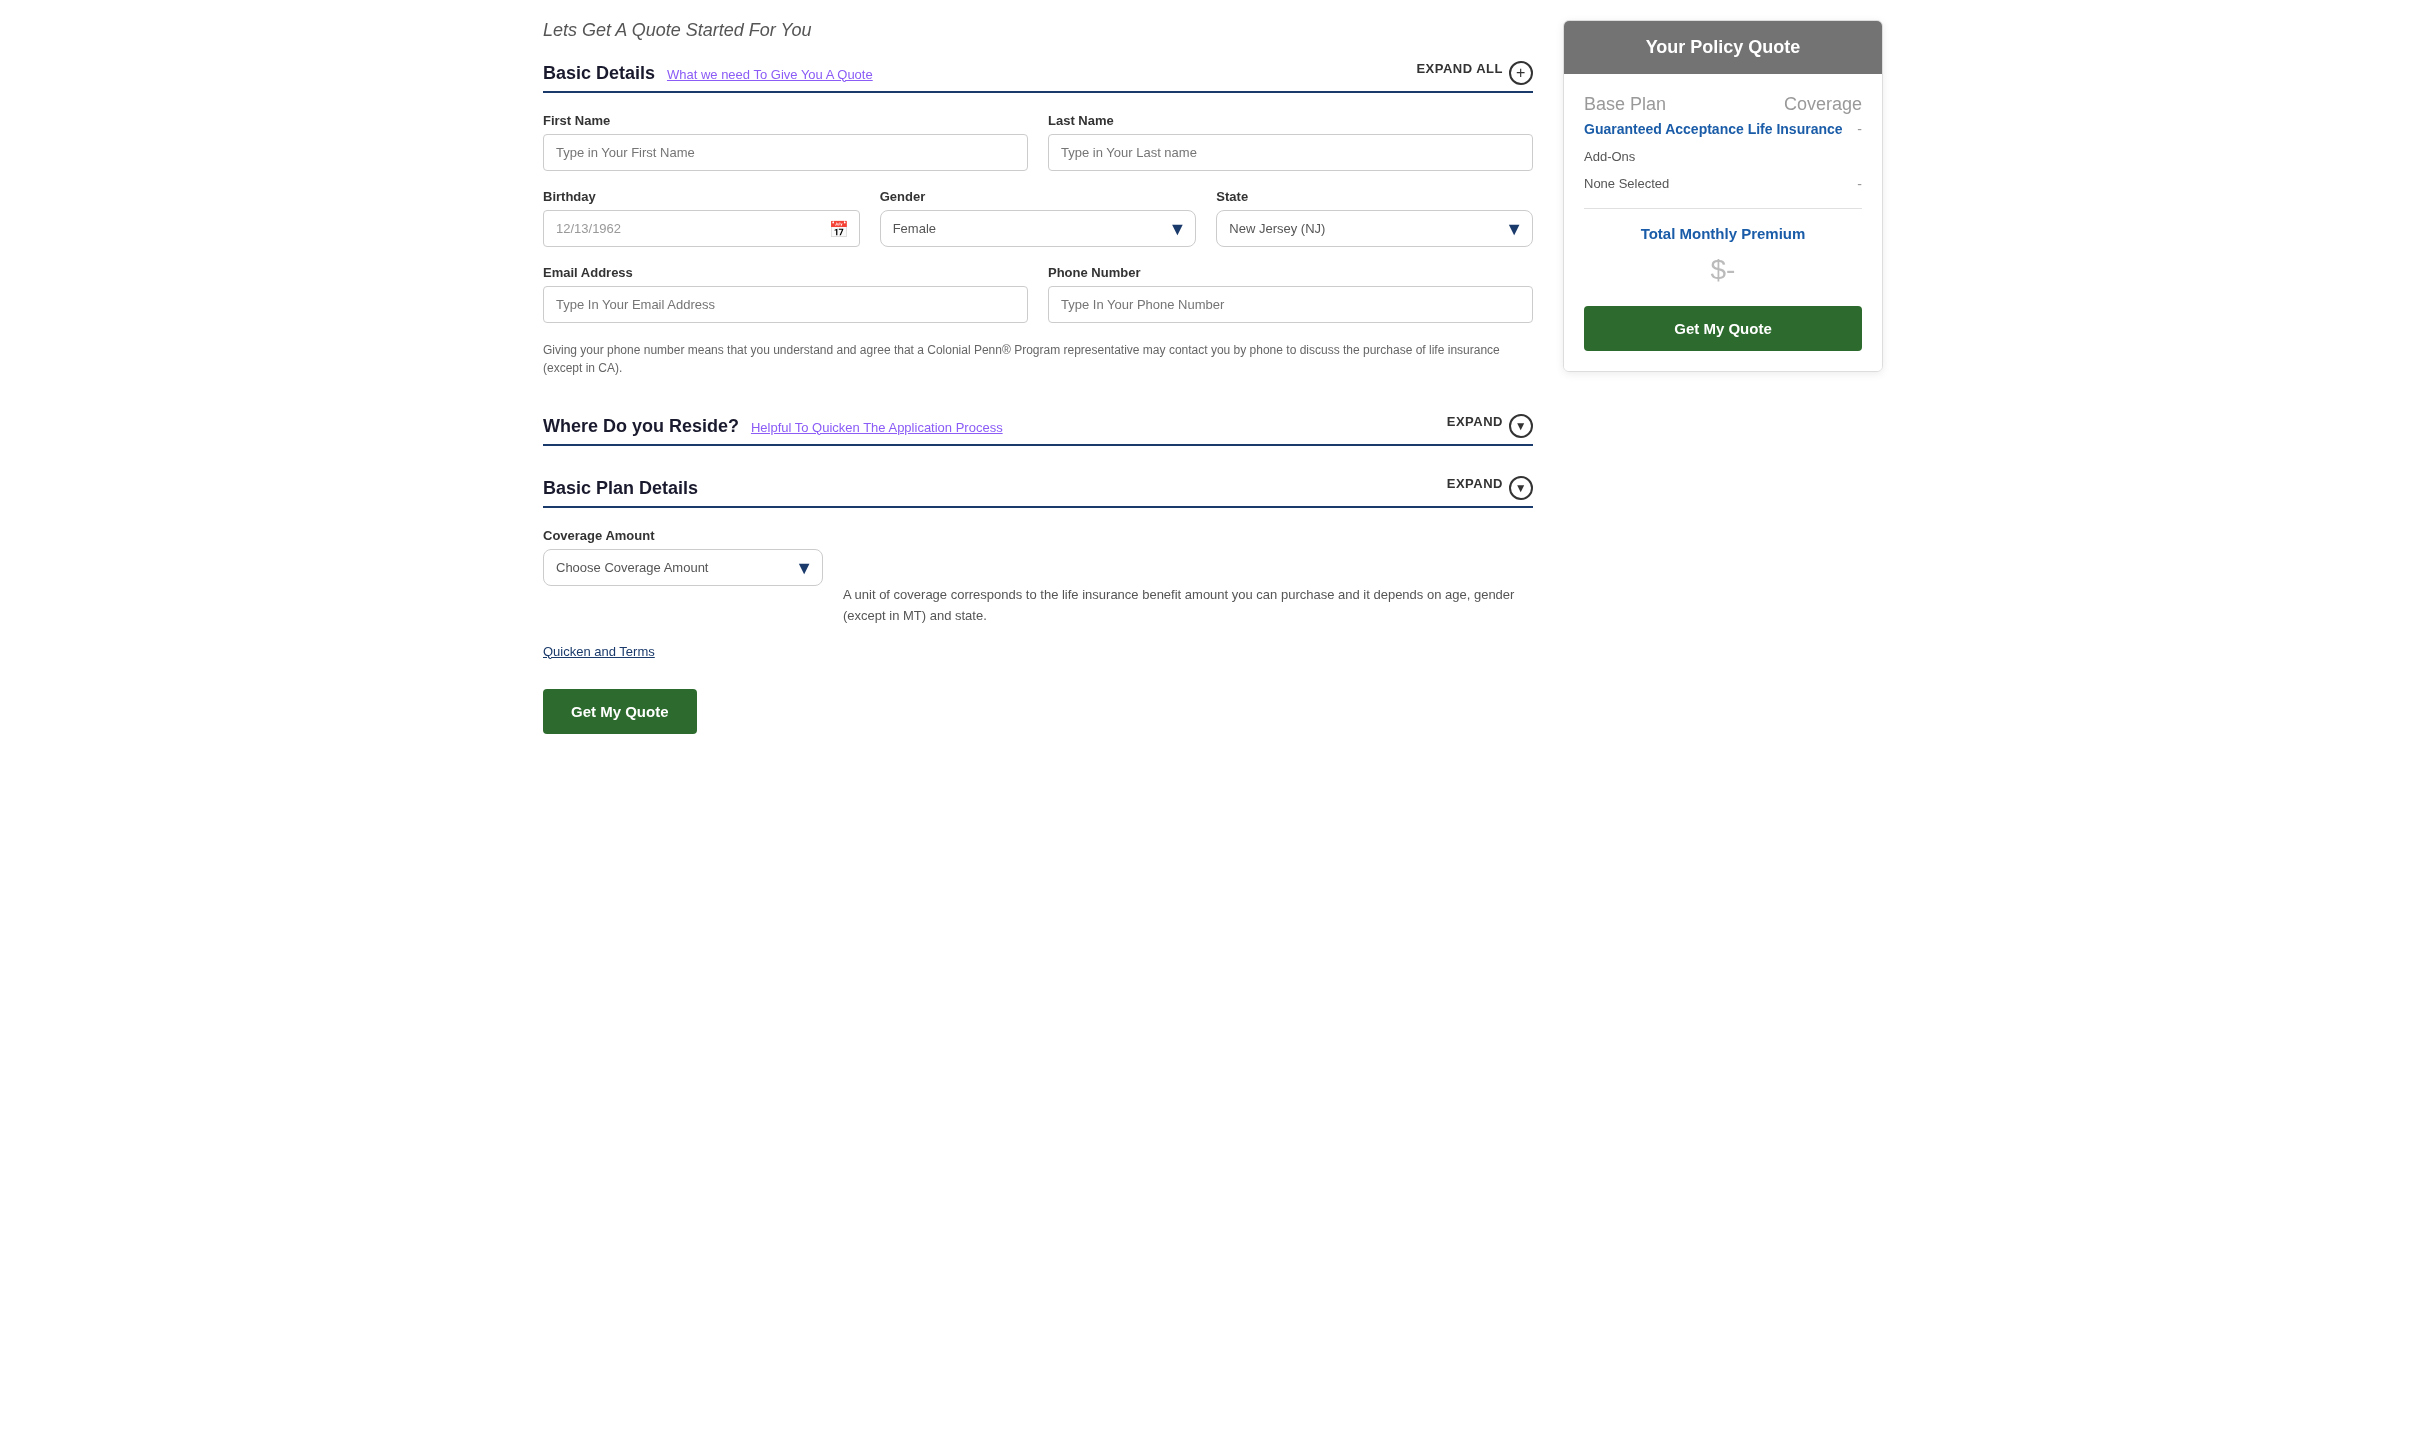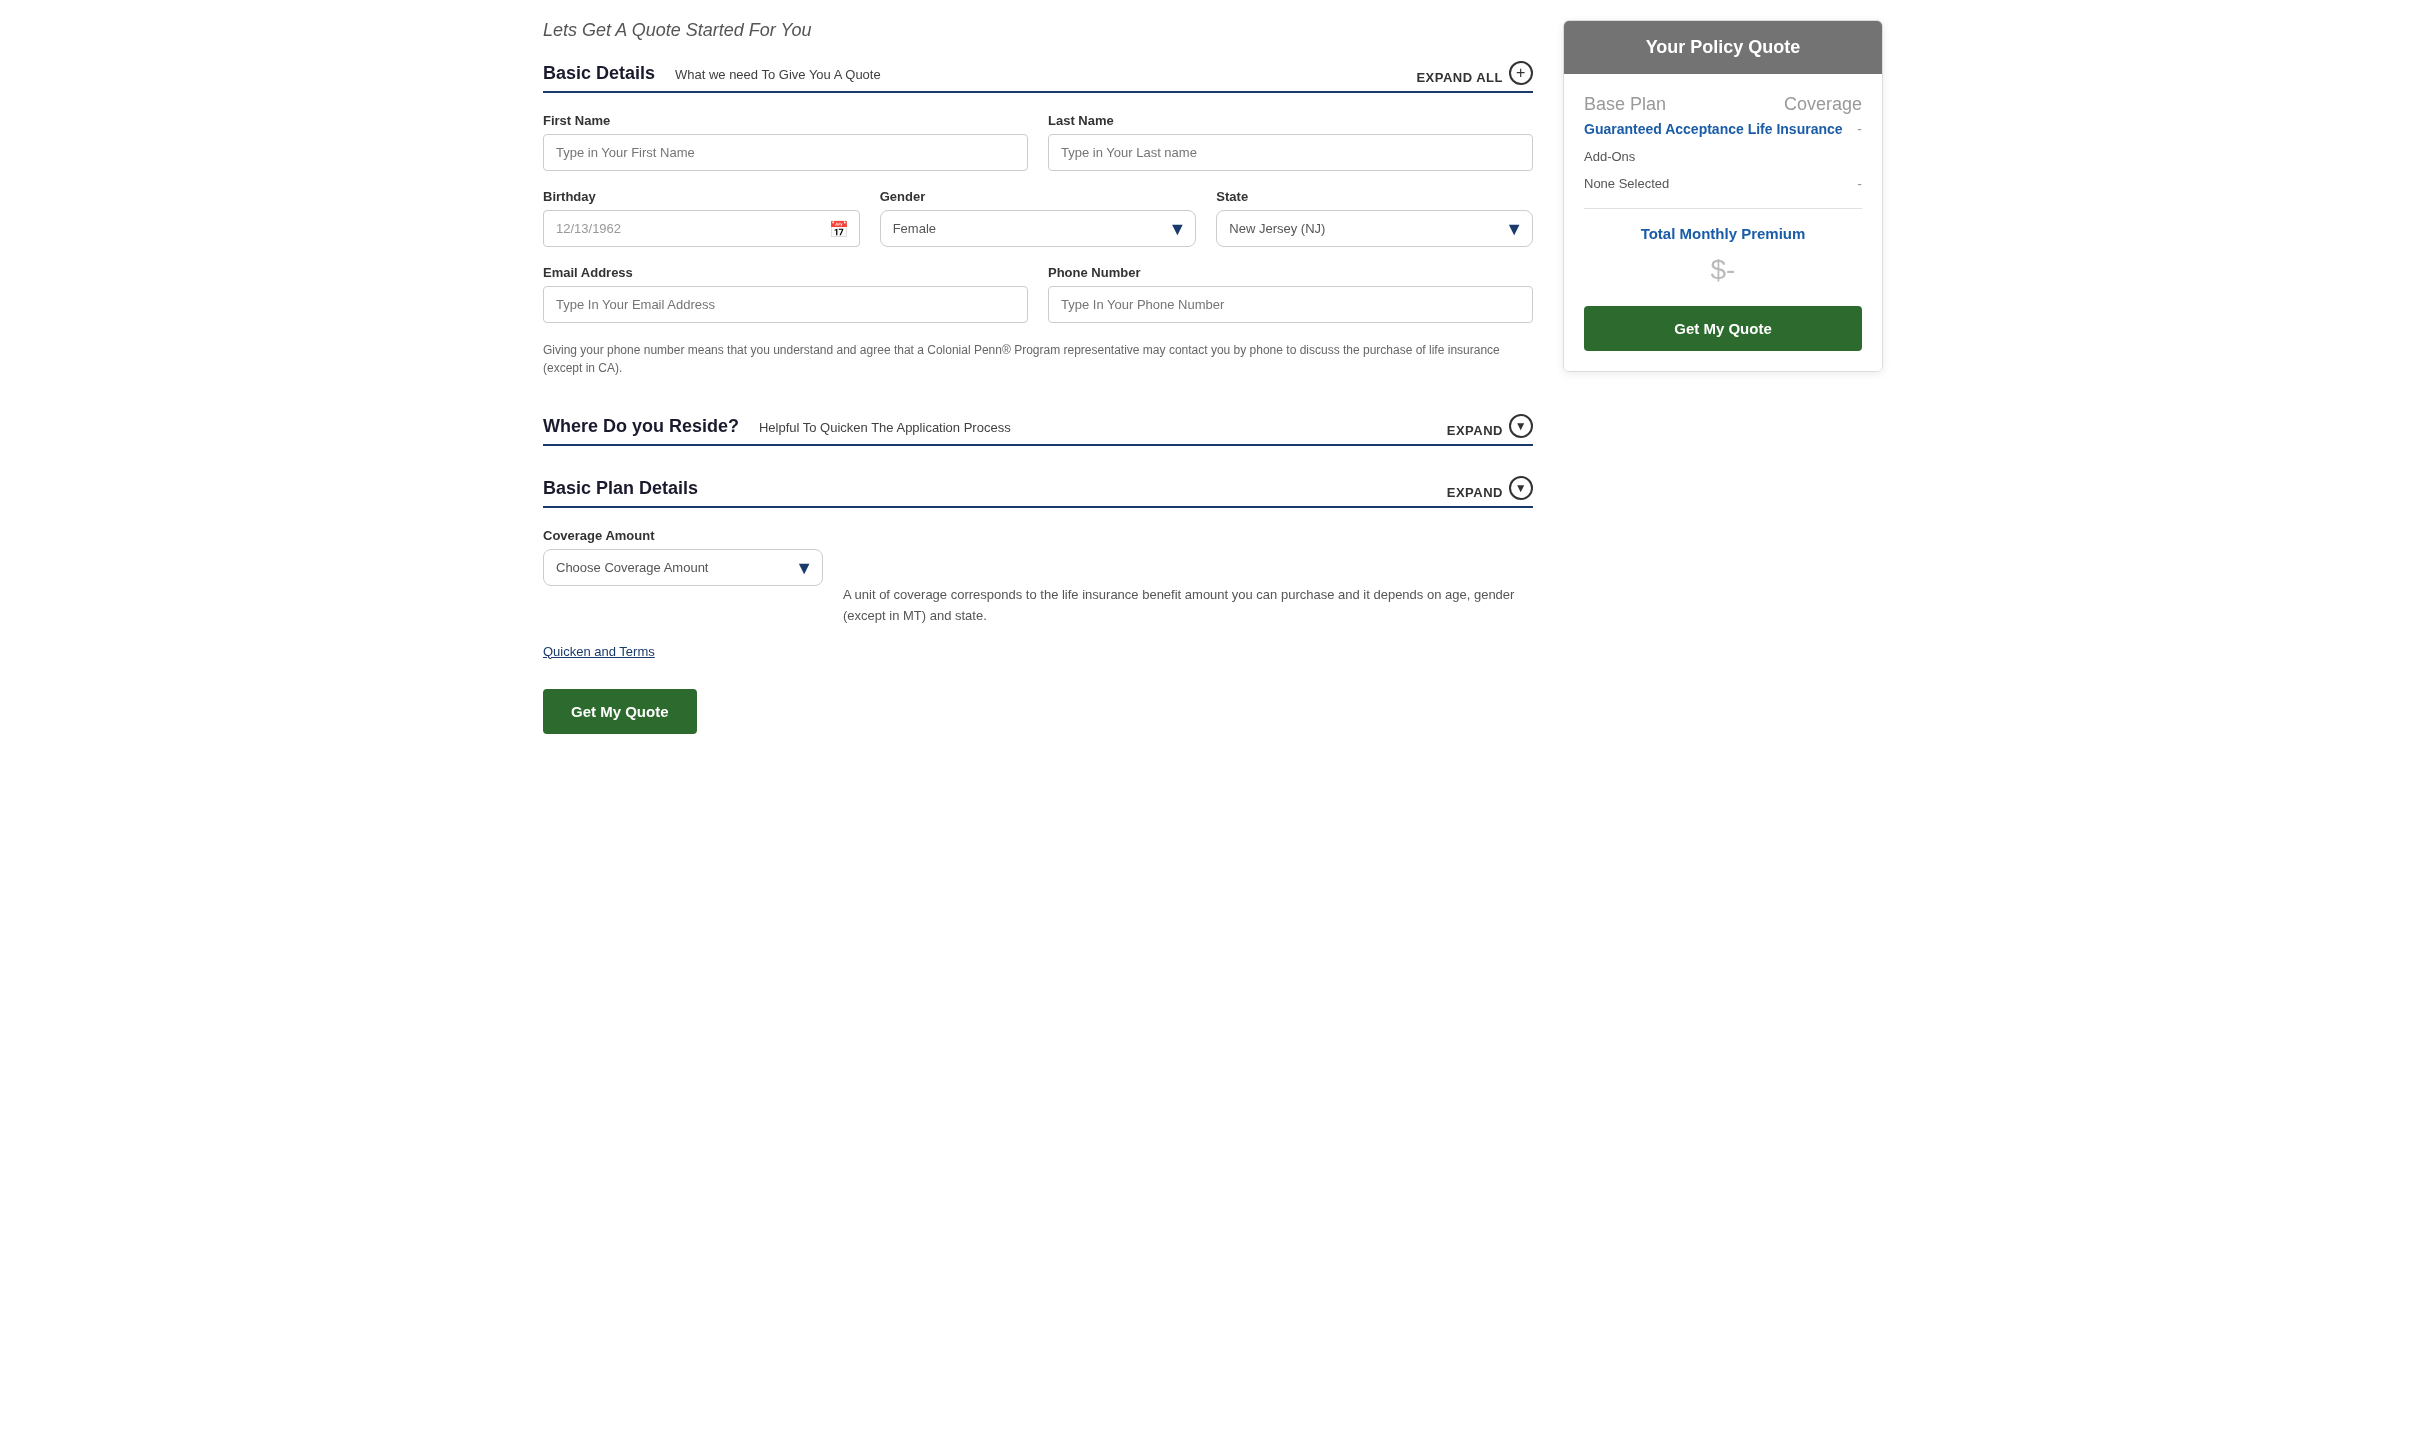--- a/index.html
+++ b/index.html
@@ -41,33 +41,34 @@
       justify-content: space-between;
       margin-bottom: 6px;
     }
     .section-title {
       font-size: 18px;
       font-weight: 700;
       color: #1a1a2e;
     }
     .section-subtitle {
       font-size: 13px;
-      color: #404040;
+      color: #8b5cf6;
       font-weight: 400;
-      margin-left: 16px;
+      margin-left: 8px;
+      text-decoration: underline;
     }
     .section-divider {
       border: none;
       border-top: 2px solid #1a3a6b;
       margin-bottom: 20px;
     }
 
     .expand-btn {
       display: flex;
-      align-items: flex-end;
+      align-items: flex-start;
       gap: 6px;
       font-size: 13px;
       font-weight: 600;
       color: #333;
       background: none;
       border: none;
       cursor: pointer;
       text-transform: uppercase;
       letter-spacing: 0.5px;
     }

